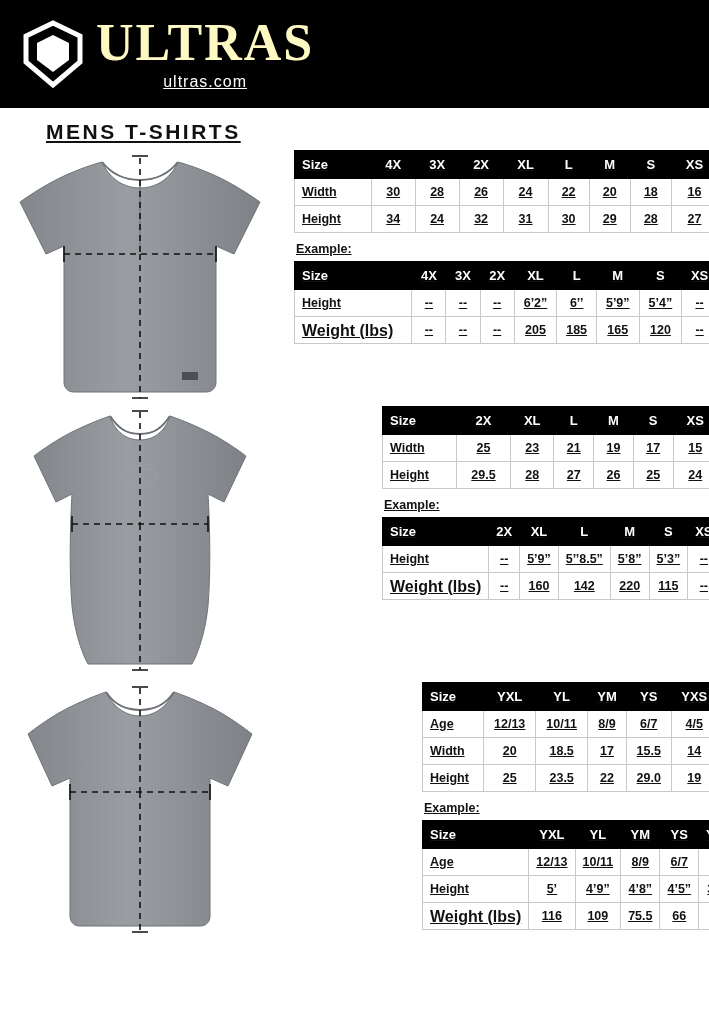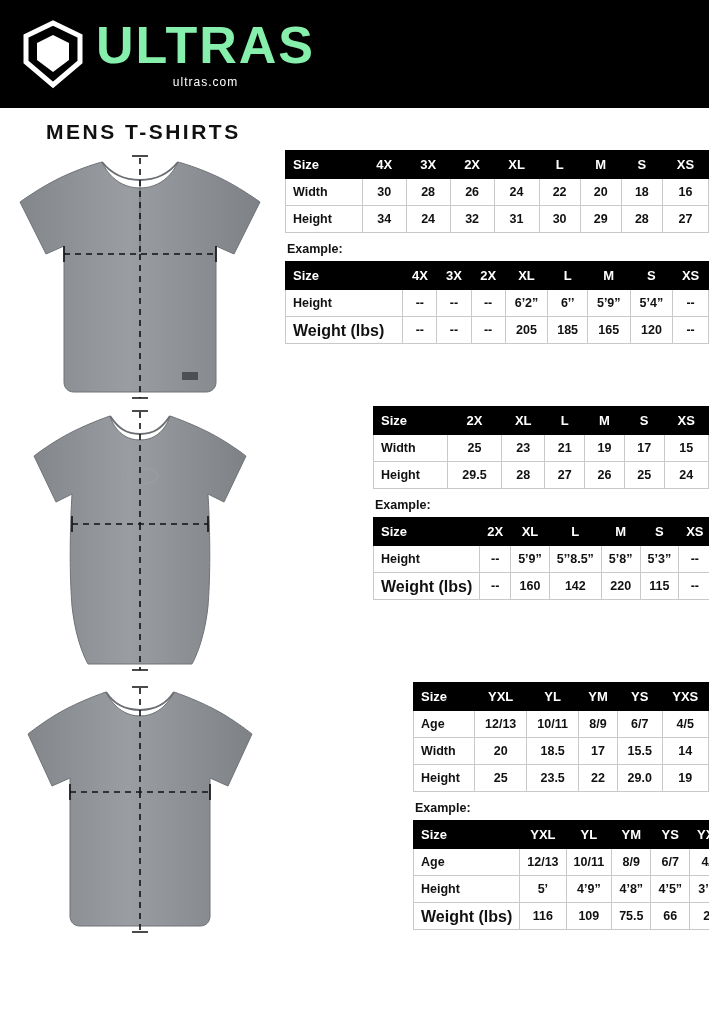--- a/index.html
+++ b/index.html
@@ -17,43 +17,46 @@
   .header {
     height: 108px;
     background: #000;
     display: flex;
     align-items: center;
     padding-left: 18px;
   }
   .logo-mark { width: 70px; height: 70px; flex: 0 0 70px; }
   .logo-text { margin-left: 8px; }
   .brand {
-    color: #86efac;
+    color: #fef9c3;
     font-size: 52px;
     font-weight: bold;
     letter-spacing: 2px;
     line-height: 52px;
-    font-family: Liberation Sans, sans-serif;
+    font-family: Liberation Serif, serif;
   }
   .brand-sub {
     color: #fff;
-    font-size: 12px;
+    font-size: 16px;
     letter-spacing: 1px;
     text-align: center;
     margin-top: 4px;
+    text-decoration: underline;
   }
 
   
   .section {
     position: relative;
     padding: 0;
+    text-decoration: underline;
   }
   .section-row {
     display: flex;
     align-items: flex-start;
+    gap: 9px;
   }
   .left-col {
     width: 275px;
     flex: 0 0 275px;
     padding-left: 6px;
   }
   .right-col {
     flex: 1 1 auto;
     padding-right: 10px;
   }

